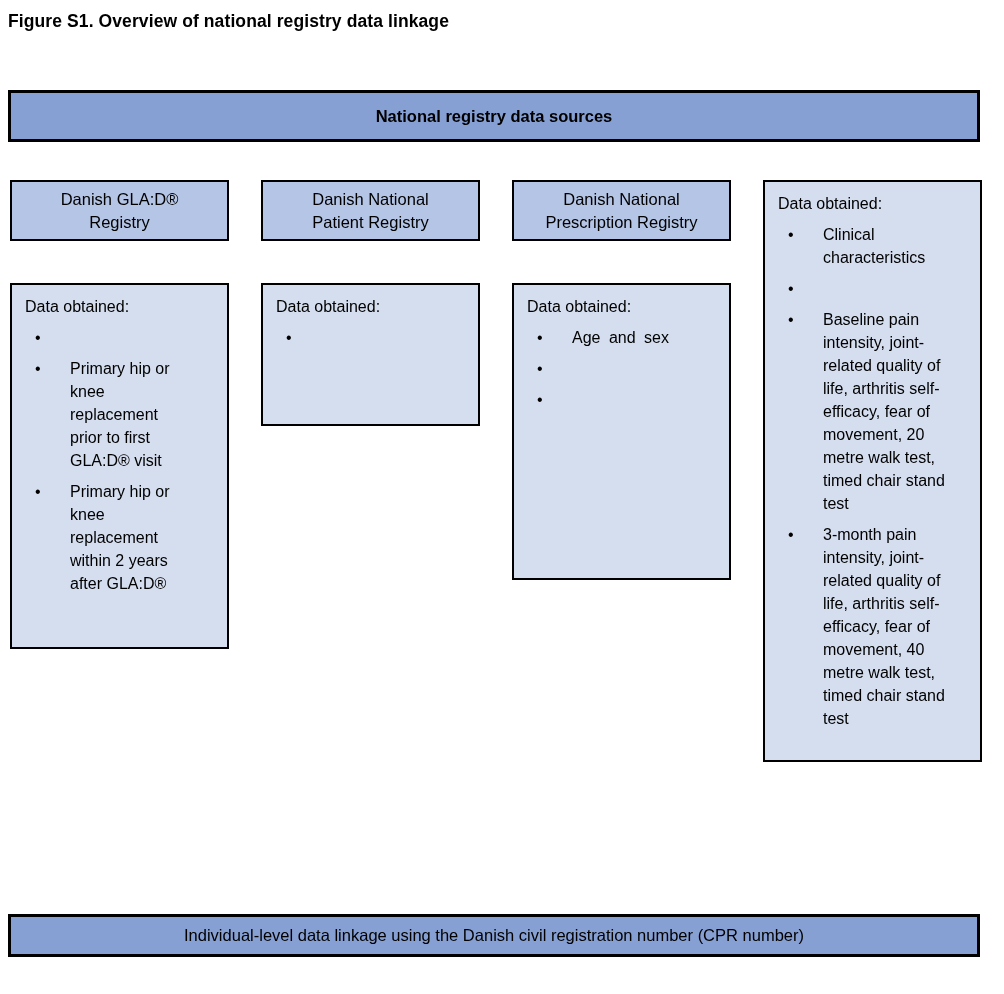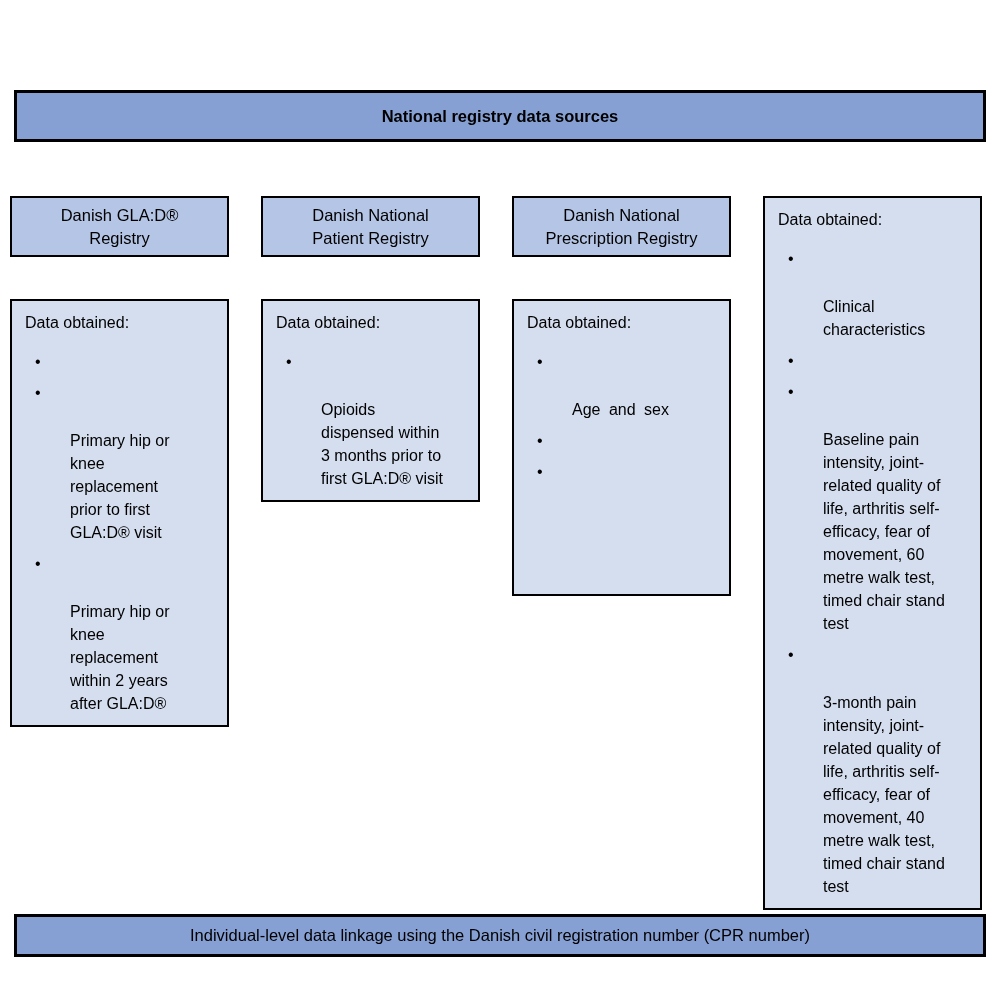--- a/index.html
+++ b/index.html
@@ -15,37 +15,37 @@
   .figure-title {
     position: absolute;
     left: 8px;
     top: 11px;
     font-size: 17.5px;
     font-weight: bold;
     letter-spacing: 0.1px;
   }
   .banner {
     position: absolute;
-    left: 14px;
+    left: 8px;
     width: 972px;
     background: #87A0D4;
     border: 3px solid #000000;
     box-sizing: border-box;
     display: flex;
     align-items: center;
     justify-content: center;
     text-align: center;
     font-size: 16.5px;
   }
   .banner.top { top: 90px; height: 52px; font-weight: bold; }
   .banner.bottom { top: 914px; height: 43px; font-weight: normal; }
   .grid {
     position: absolute;
     left: 10px;
-    top: 196px;
+    top: 180px;
     width: 972px;
     display: grid;
     grid-template-columns: repeat(4, 219px);
     grid-template-rows: 61px auto;
     column-gap: 32px;
     row-gap: 42px;
     align-items: start;
   }
   .hbox {
     box-sizing: border-box;
@@ -66,33 +66,34 @@
     background: #D5DEEF;
     border: 2px solid #000000;
     padding: 10px 8px 10px 13px;
     font-size: 16px;
     line-height: 23px;
   }
   .dbox.h0 { min-height: 582px; }
   .dbox.h1 { min-height: 366px; }
   .dbox.h2 { min-height: 143px; }
   .dbox.h3 { min-height: 297px; }
-  .dlabel { margin: 0 0 16px 0; }
+  .dlabel { margin: 0 0 8px 0; }
   .bullets { list-style: none; margin: 0; padding: 0; }
   .bullets li { display: flex; margin-bottom: 8px; }
   .bullets li:last-child { margin-bottom: 0; }
   .bullets .dot { flex: 0 0 35px; padding-left: 10px; }
-  .bullets .btext { flex: 1; white-space: pre-line; margin-top: 48px; }
+  .bullets .btext { flex: 1; white-space: pre-line; }
   .dbox.justified .btext { word-spacing: 4px; }
 </style>
 </head>
 <body>
 
 <div class="page">
 
+  <div class="figure-title">Figure S1. Overview of national registry data linkage</div>
 
   <div class="banner top">National registry data sources</div>
 
   <div class="grid">
 
     <div class="hbox">Danish GLA:D®
 Registry</div>
     <div class="hbox">Danish National
 Patient Registry</div>
     <div class="hbox">Danish National
@@ -109,21 +110,21 @@
           <li>
             <span class="dot">•</span>
           </li>
           <li>
             <span class="dot">•</span>
             <span class="btext">Baseline pain
 intensity, joint-
 related quality of
 life, arthritis self-
 efficacy, fear of
-movement, 60
+movement, 20
 metre walk test,
 timed chair stand
 test</span>
           </li>
           <li>
             <span class="dot">•</span>
             <span class="btext">3-month pain
 intensity, joint-
 related quality of
 life, arthritis self-
@@ -159,24 +160,20 @@
 after GLA:D®</span>
           </li>
         </ul>
     </div>
 
     <div class="dbox h2">
       <div class="dlabel">Data obtained:</div>
       <ul class="bullets">
           <li>
             <span class="dot">•</span>
-            <span class="btext">Opioids
-dispensed within
-3 months prior to
-first GLA:D® visit</span>
           </li>
         </ul>
     </div>
 
     <div class="dbox h3 justified">
       <div class="dlabel">Data obtained:</div>
       <ul class="bullets">
           <li>
             <span class="dot">•</span>
             <span class="btext">Age and sex</span>

